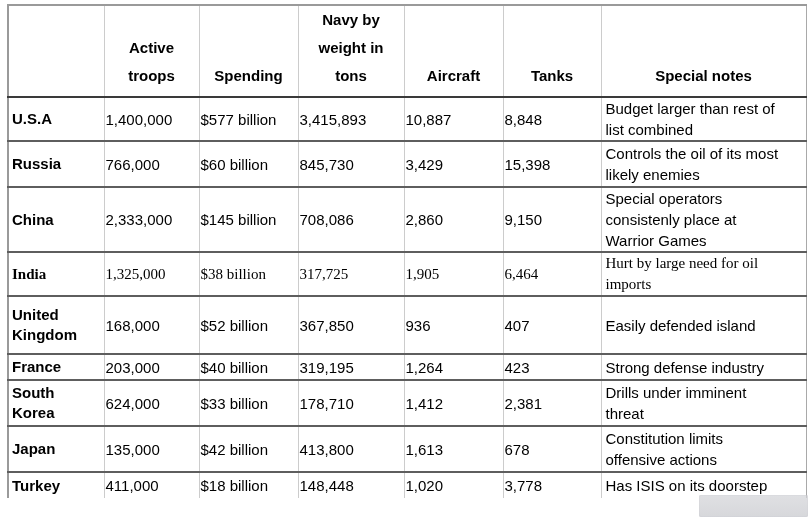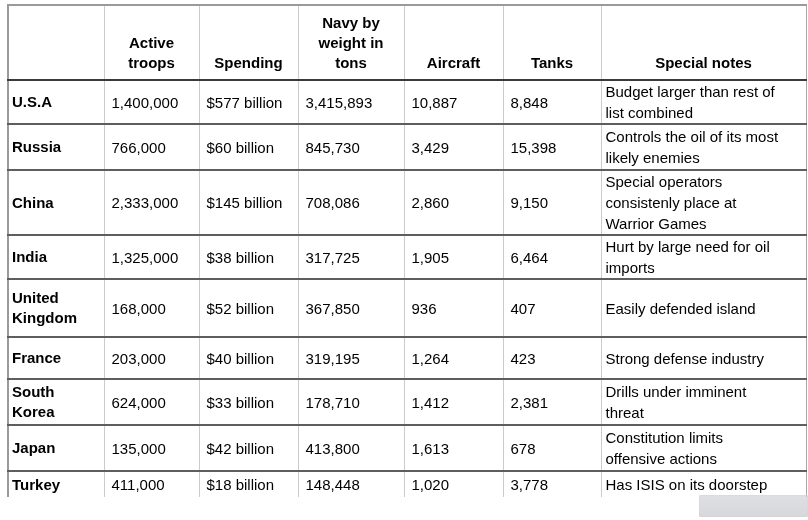--- a/index.html
+++ b/index.html
@@ -35,34 +35,34 @@
     vertical-align: middle;
     overflow: hidden;
     border-left: 1px solid #cccccc;
     white-space: pre-line;
   }
   th:first-child, td:first-child { border-left: none; }
   thead th {
     vertical-align: bottom;
     text-align: center;
     font-weight: bold;
-    line-height: 20px;
+    line-height: 28px;
     padding-bottom: 6px;
   }
   tbody tr { border-top: 2px solid #5e5e5e; }
   tbody tr:first-child { border-top: 2px solid #3a3a3a; }
   tbody th {
     text-align: left;
     font-weight: bold;
     line-height: 20px;
     padding-left: 3px;
   }
   td.num {
     text-align: left;
-    padding-left: 7px;
+    padding-left: 1px;
     white-space: nowrap;
   }
   td.notes {
     line-height: 21px;
     padding-right: 2px;
   }
   .watermark {
     position: absolute;
     left: 699px;
     top: 495px;
@@ -126,41 +126,41 @@
           <th scope="row">China</th>
           <td class="num">2,333,000</td>
           <td class="num">$145 billion</td>
           <td class="num">708,086</td>
           <td class="num">2,860</td>
           <td class="num">9,150</td>
           <td class="notes">Special operators
 consistenly place at
 Warrior Games</td>
         </tr>
-        <tr style="height: 40px;">
+        <tr style="height: 40px; font-family: Liberation Serif, serif;">
           <th scope="row">India</th>
           <td class="num">1,325,000</td>
           <td class="num">$38 billion</td>
           <td class="num">317,725</td>
           <td class="num">1,905</td>
           <td class="num">6,464</td>
           <td class="notes">Hurt by large need for oil
 imports</td>
         </tr>
         <tr style="height: 58px;">
           <th scope="row">United
 Kingdom</th>
           <td class="num">168,000</td>
           <td class="num">$52 billion</td>
           <td class="num">367,850</td>
           <td class="num">936</td>
           <td class="num">407</td>
           <td class="notes">Easily defended island</td>
         </tr>
-        <tr style="height: 42px;">
+        <tr style="height: 26px;">
           <th scope="row">France</th>
           <td class="num">203,000</td>
           <td class="num">$40 billion</td>
           <td class="num">319,195</td>
           <td class="num">1,264</td>
           <td class="num">423</td>
           <td class="notes">Strong defense industry</td>
         </tr>
         <tr style="height: 46px;">
           <th scope="row">South

